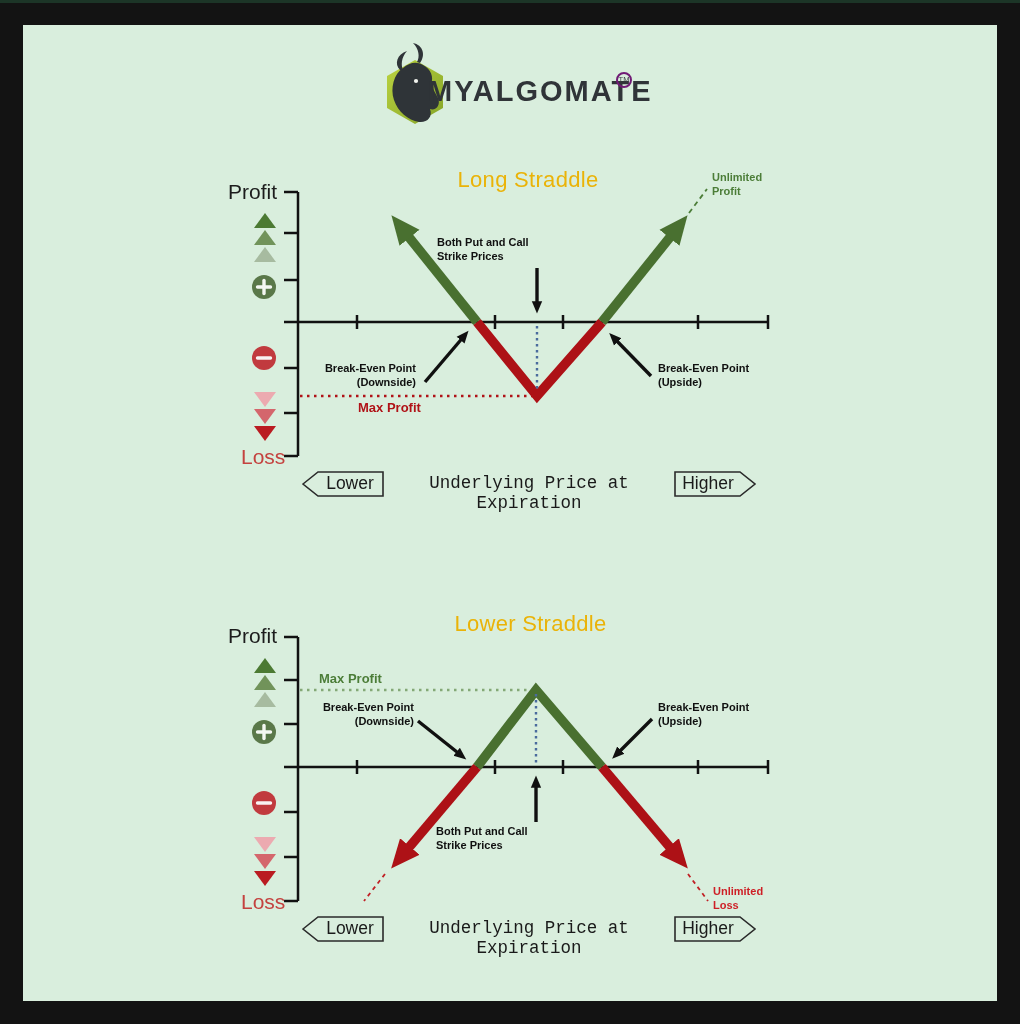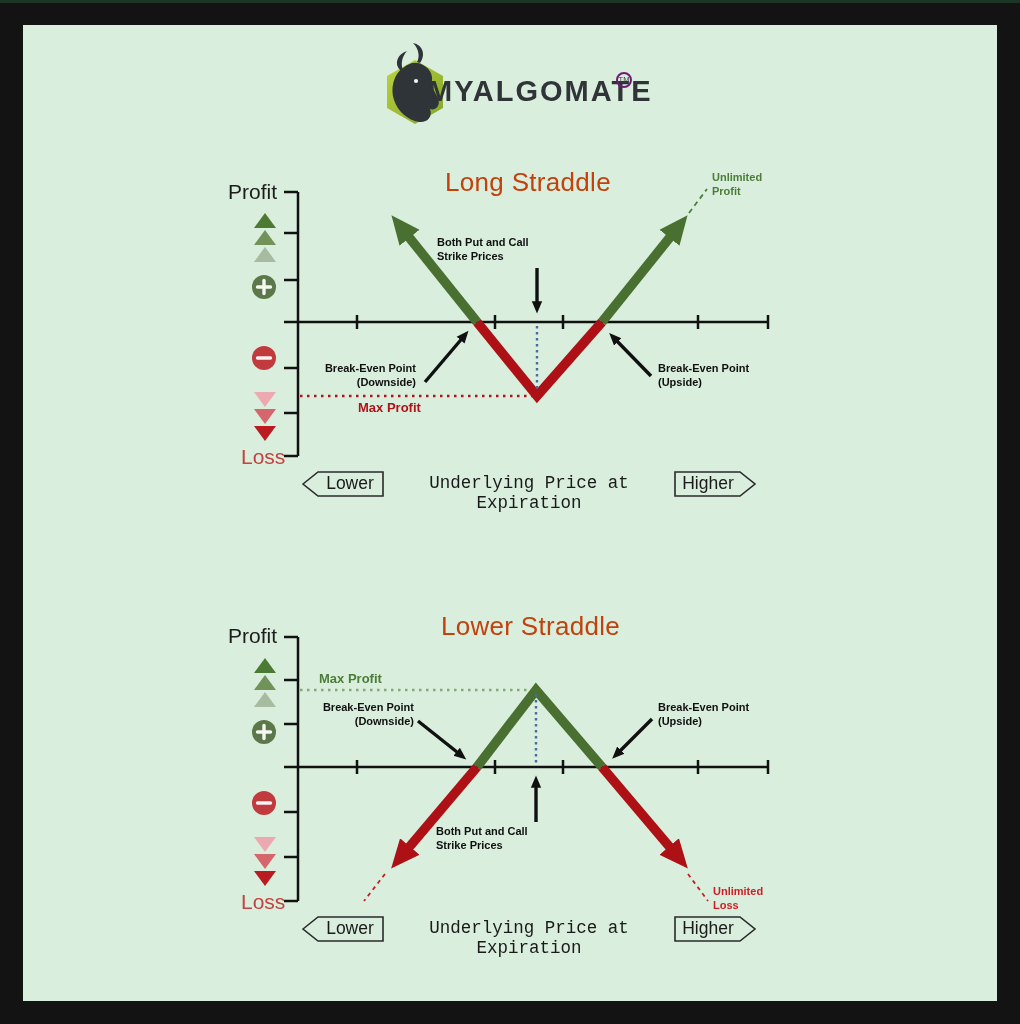--- a/index.html
+++ b/index.html
@@ -2,21 +2,21 @@
 <html><head>
 <meta charset="utf-8">
 <style>
   html,body{margin:0;padding:0;background:#131313;}
   .stage{position:relative;width:1020px;height:1024px;background:#131313;overflow:hidden;
          font-family:"Liberation Sans", sans-serif;}
   .topstrip{position:absolute;left:0;top:0;width:1020px;height:3px;background:#1c3527;}
   .panel{position:absolute;left:23px;top:25px;width:974px;height:976px;background:#d9eedd;}
   .layer{position:absolute;left:0;top:0;width:1020px;height:1024px;}
   .lbl{position:absolute;color:#101010;}
-  .title{font-size:26px;color:#c2410c;text-align:center;letter-spacing:.3px;}
+  .title{font-size:22px;color:#eab308;text-align:center;letter-spacing:.3px;}
   .axis-word{font-size:21px;color:#1c1c1c;}
   .loss-word{color:#c4423f;}
   .ann{font-size:11px;line-height:14px;font-weight:bold;}
   .center{text-align:left;}
   .right{text-align:right;}
   .green-t{color:#4c7d38;}
   .red-t{color:#b01217;}
   .bright-red-t{color:#ce1f26;}
   .xlab{font-size:17.5px;color:#1a1a1a;text-align:center;font-family:Liberation Mono, monospace;}
   .tag{font-size:17.5px;color:#1a1a1a;text-align:center;}

